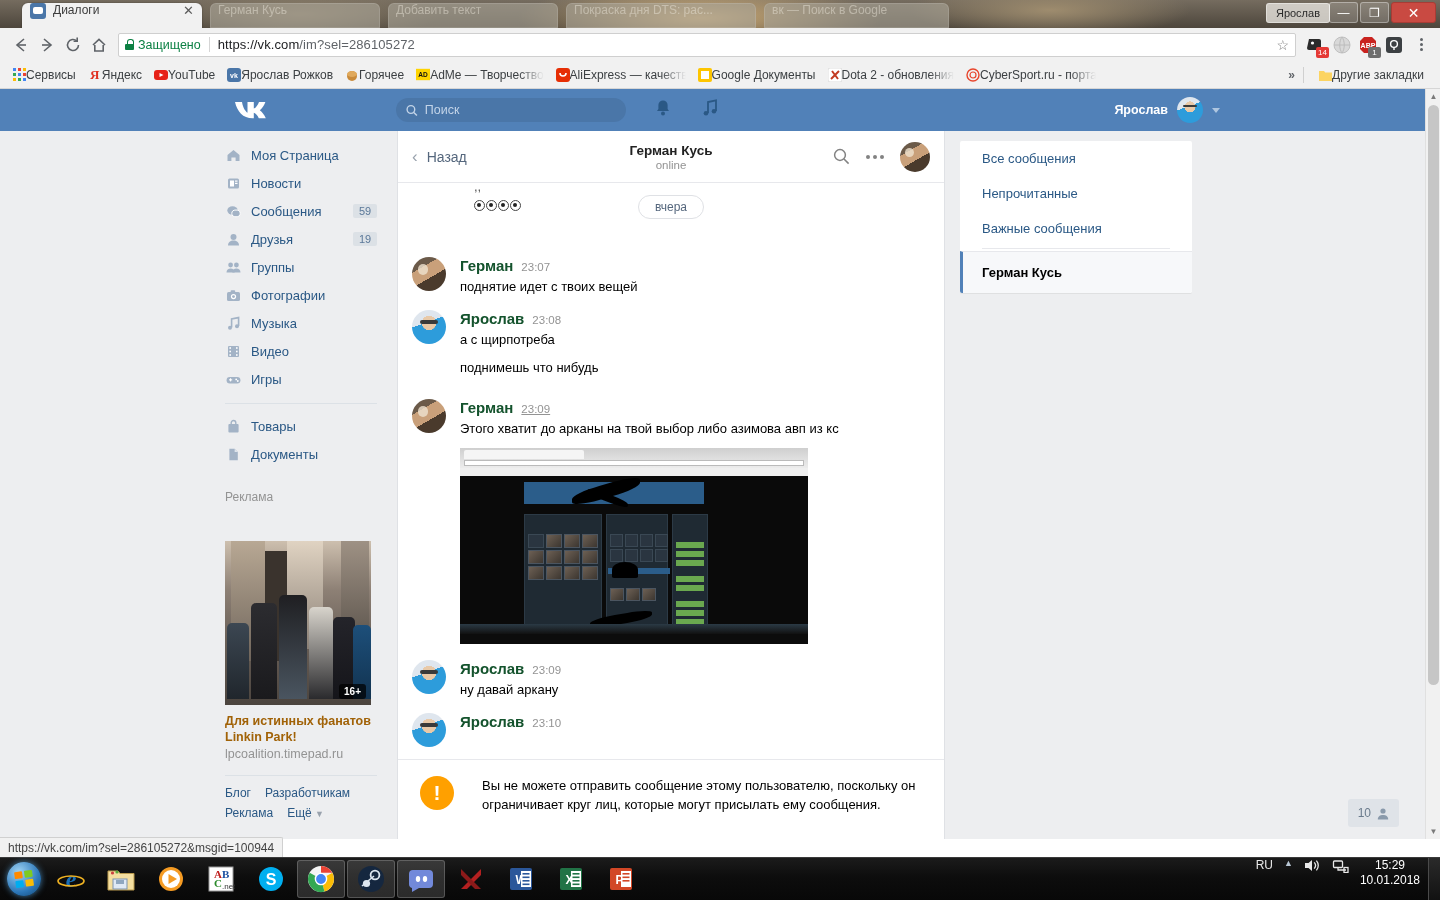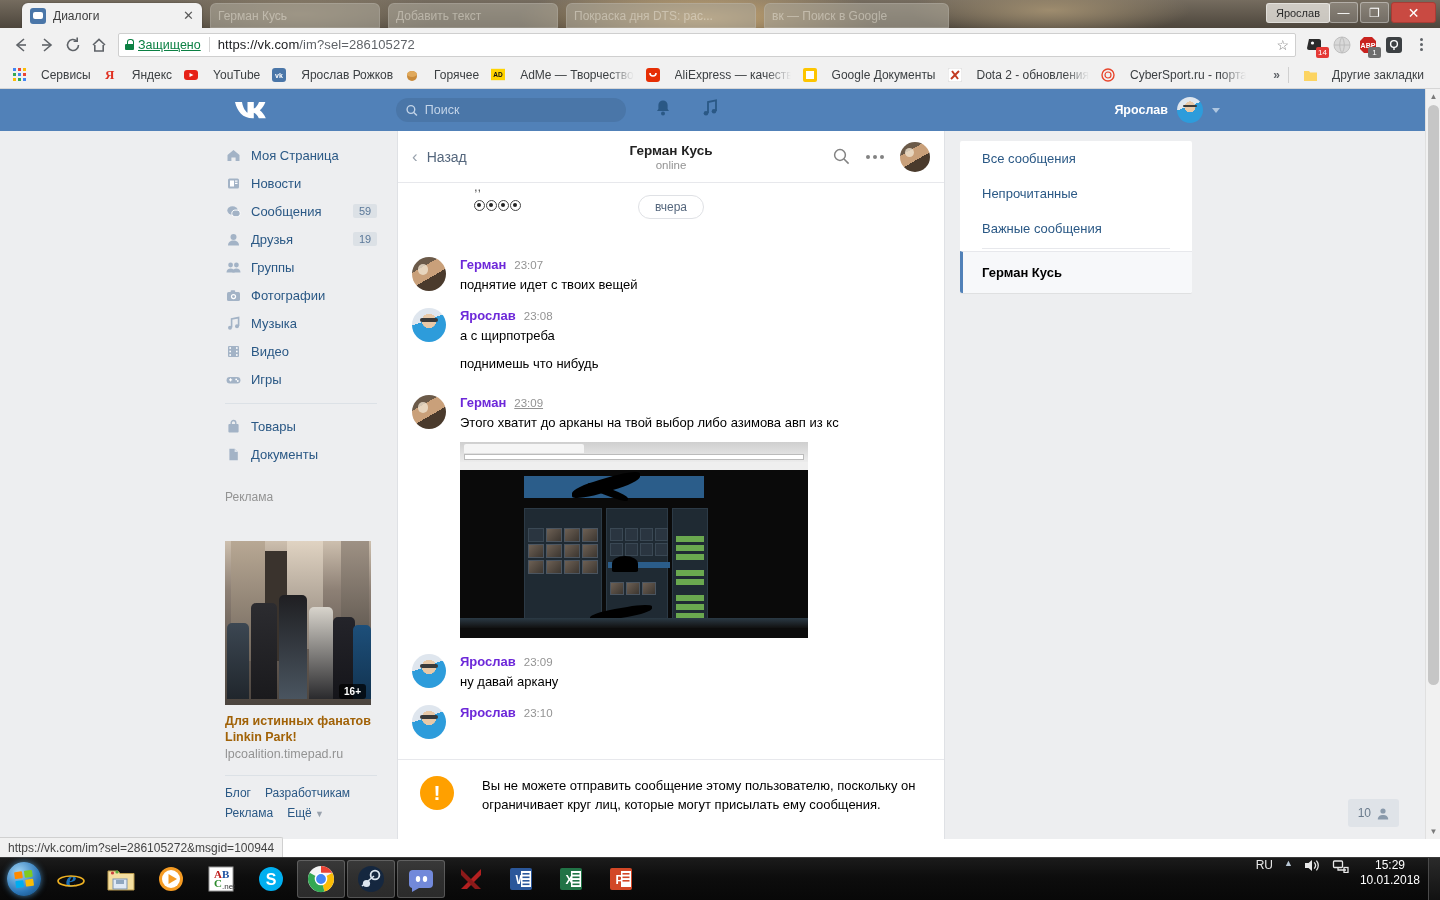--- a/index.html
+++ b/index.html
@@ -22,21 +22,21 @@
       radial-gradient(ellipse 200px 40px at 300px 14px, #8a7d68 0%, rgba(138,125,104,0) 70%),
       radial-gradient(ellipse 260px 50px at 700px 18px, #d2b07a 0%, rgba(210,176,122,0) 70%),
       radial-gradient(ellipse 200px 40px at 1050px 10px, #9e8c6e 0%, rgba(158,140,110,0) 70%),
       linear-gradient(#756c5f, #4d463c);
   }
   .tabstrip { position: absolute; left: 0; top: 0; height: 28px; width: 1260px; }
   .tab {
     position: absolute; top: 3px; height: 25px;
     border-radius: 6px 6px 0 0;
     font-size: 12px; color: #3c3c3c;
-    display: flex; align-items: center;
+    display: flex; align-items: flex-start;
     padding: 0 8px;
     transform: skewX(0deg);
   }
   .tab.active {
     background: #f1f1f1;
     left: 22px; width: 180px;
     z-index: 5;
     box-shadow: 0 0 2px rgba(0,0,0,.35);
   }
   .tab.inactive {
@@ -81,21 +81,21 @@
     position: absolute; left: 0; top: 28px; width: 1440px; height: 33px;
     background: #f1f1f1; display: flex; align-items: center; padding: 0 8px;
   }
   .navbtn { width: 26px; height: 26px; display: flex; align-items: center; justify-content: center; color: #5f6368; flex: 0 0 auto; }
   .navbtn svg { display: block; }
   .omnibox {
     flex: 1 1 auto; height: 24px; margin: 0 6px;
     background: #fff; border: 1px solid #cfcfcf; border-radius: 2px;
     display: flex; align-items: center; padding: 0 6px; font-size: 13px;
   }
-  .lockwrap { display: flex; align-items: center; color: #0b8043; font-size: 12.5px; gap: 4px; text-decoration: underline; }
+  .lockwrap { display: flex; align-items: center; color: #0b8043; font-size: 12.5px; gap: 4px; }
   .lockico { width: 9px; height: 11px; position: relative; }
   .lockico::before { content:""; position:absolute; left:0; bottom:0; width:9px; height:6px; background:#0b8043; border-radius:1px; }
   .lockico::after { content:""; position:absolute; left:2px; top:0; width:5px; height:6px; border:1.5px solid #0b8043; border-bottom:none; border-radius:3px 3px 0 0; }
   .omnidiv { width: 1px; height: 15px; background: #d5d5d5; margin: 0 8px; }
   .urltext { color: #202124; font-size: 13px; letter-spacing: .1px; }
   .urltext .host { color: #202124; }
   .urltext .rest { color: #5f6368; }
   .starico { margin-left: auto; color: #7a7a7a; font-size: 14px; }
   .ext { width: 24px; height: 24px; margin-left: 2px; position: relative; flex: 0 0 auto; }
   .extbadge {
@@ -106,21 +106,21 @@
   .menudots { width: 22px; display: flex; flex-direction: column; align-items: center; gap: 2px; margin-left: 4px; }
   .menudots i { width: 3px; height: 3px; border-radius: 50%; background: #5f6368; display: block; }
 
   
   .bookmarks {
     position: absolute; left: 0; top: 61px; width: 1440px; height: 28px;
     background: #f1f1f1; border-bottom: 1px solid #d6d6d6;
     display: flex; align-items: center; padding: 0 6px; font-size: 12px; color: #3c4043;
     overflow: hidden;
   }
-  .bm { display: flex; align-items: center; gap: 15px; padding: 3px 6px; white-space: nowrap; flex: 0 0 auto; }
+  .bm { display: flex; align-items: center; gap: 0; padding: 3px 6px; white-space: nowrap; flex: 0 0 auto; }
   .bm .bmlabel { max-width: 116px; overflow: hidden; text-overflow: clip; display: inline-block; }
   .bm.fade .bmlabel { -webkit-mask-image: linear-gradient(90deg,#000 78%,transparent 100%); mask-image: linear-gradient(90deg,#000 78%,transparent 100%); }
   .bmico { width: 14px; height: 14px; flex: 0 0 auto; display: flex; align-items: center; justify-content: center; font-size: 10px; }
   .apps-grid { display: grid; grid-template-columns: repeat(3, 3px); grid-template-rows: repeat(3,3px); gap: 2px; }
   .apps-grid i { width: 3px; height: 3px; display: block; }
   .bm-overflow { margin-left: auto; display: flex; align-items: center; gap: 8px; padding-right: 4px; }
 
   
   .page { position: absolute; left: 0; top: 89px; width: 1440px; height: 750px; background: #edeef0; overflow: hidden; }
   .vk-header {
@@ -209,21 +209,21 @@
   }
   .frag-top { position: absolute; left: 76px; top: -4px; color: #555; font-size: 13px; }
   .eyes { position: absolute; left: 76px; top: 17px; display: flex; gap: 1px; }
   .eye { width: 11px; height: 11px; border-radius: 50%; border: 1.5px solid #444; background: #fff; position: relative; }
   .eye::after { content: ""; position: absolute; left: 2.2px; top: 2.2px; width: 4px; height: 4px; border-radius: 50%; background: #222; }
 
   .msg { display: flex; gap: 14px; padding: 0 14px; margin-top: 14px; position: relative; }
   .msg .mav { width: 34px; height: 34px; flex: 0 0 auto; }
   .msg .mbody { flex: 1 1 auto; min-width: 0; }
   .mhead { display: flex; align-items: baseline; gap: 8px; }
-  .mname { font-size: 13px; font-weight: bold; color: #6d28d9; }
+  .mname { font-size: 15px; font-weight: bold; color: #14532d; }
   .mtime { font-size: 11.5px; color: #939393; }
   .mtime.u { text-decoration: underline; }
   .mtext { font-size: 13px; color: #000000; line-height: 18px; margin-top: 4px; }
   .mcont { padding: 0 14px 0 62px; margin-top: 11px; font-size: 13px; color: #000; }
 
   .shot { width: 348px; height: 196px; margin-top: 10px; background: #0c0c0c; position: relative; overflow: hidden; }
   .shot .s-top { position: absolute; left:0; top:0; width:100%; height:20px; background: linear-gradient(#cfcfcf,#ececec); }
   .shot .s-tabs { position:absolute; left:4px; top:2px; width:120px; height:9px; background:#f5f5f5; border-radius:2px 2px 0 0; }
   .shot .s-url { position:absolute; left:4px; top:12px; width:340px; height:6px; background:#fff; border:1px solid #bbb; }
   .shot .s-bm { position:absolute; left:0; top:20px; width:100%; height:8px; background:#efefef; }

